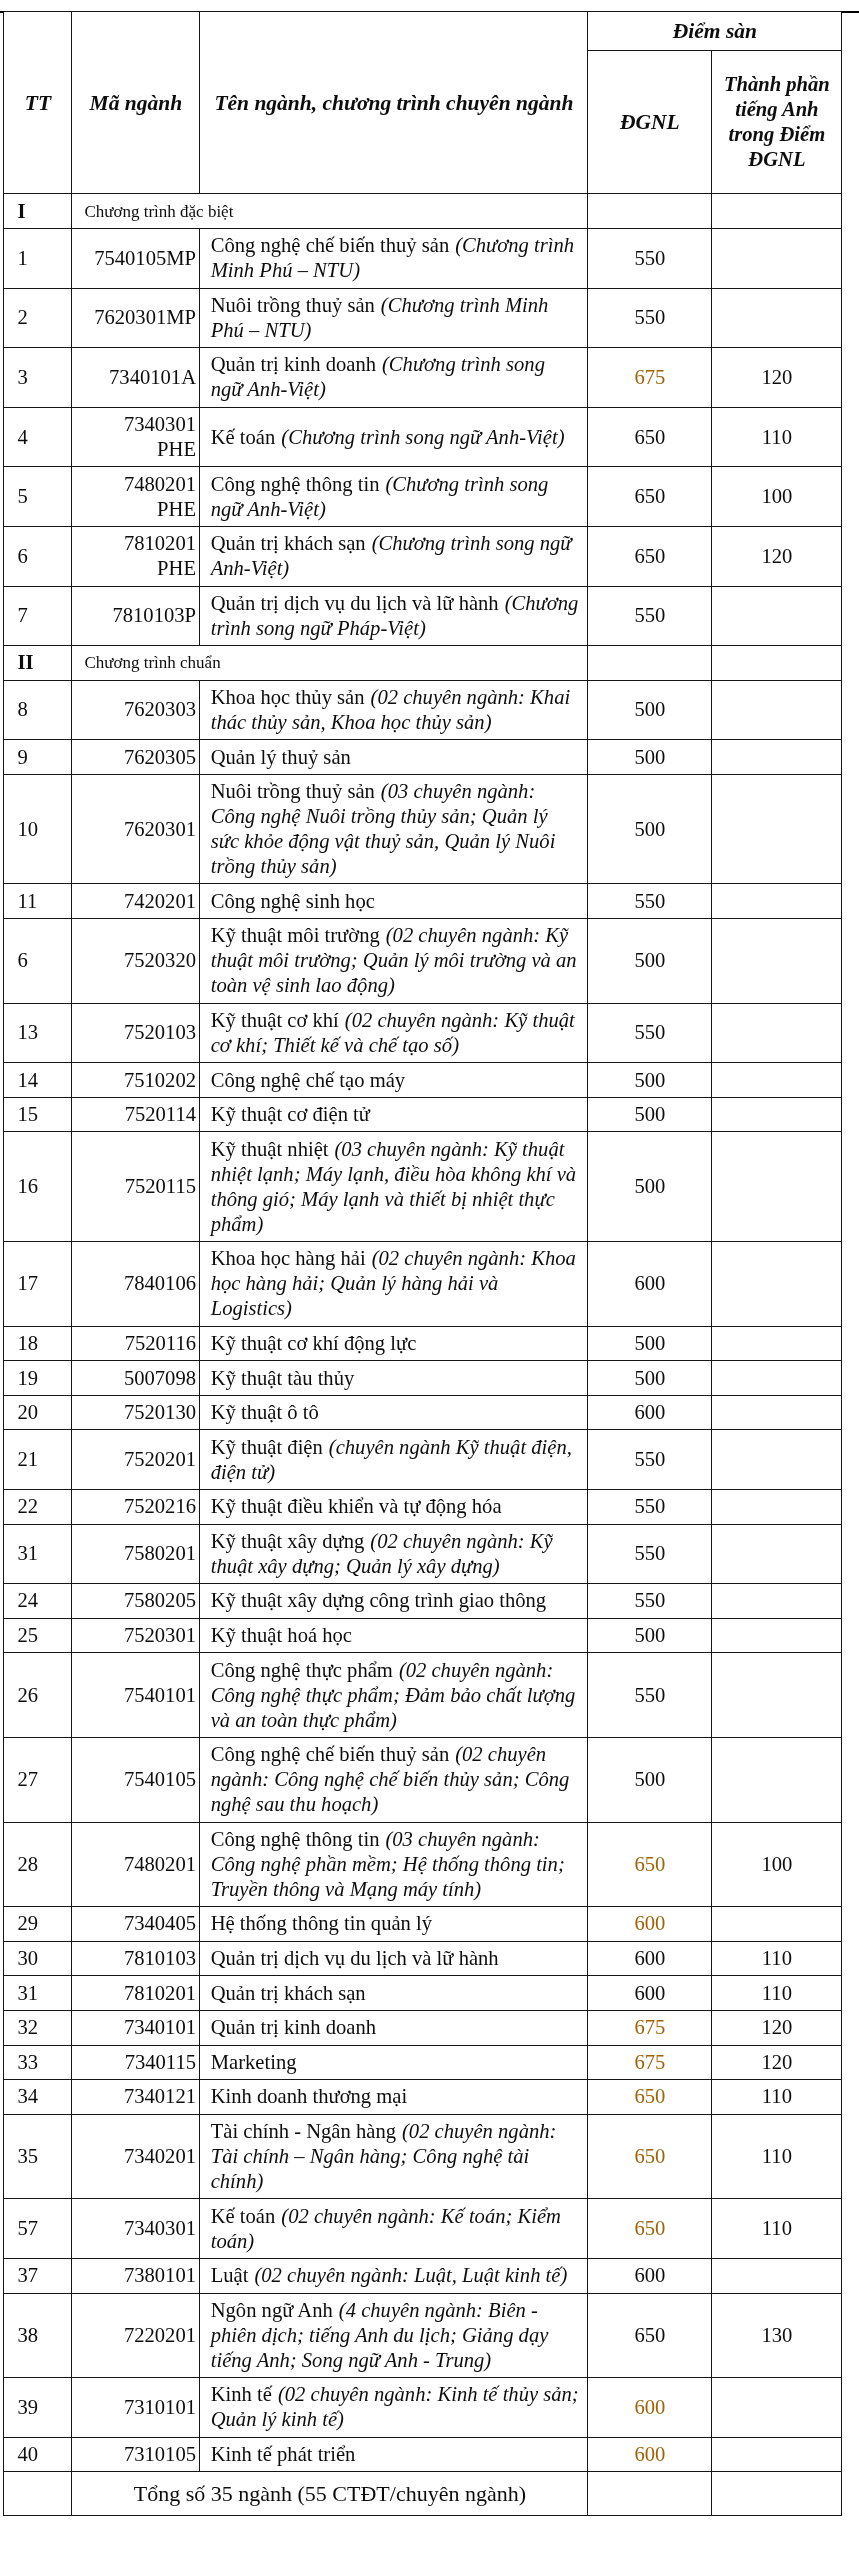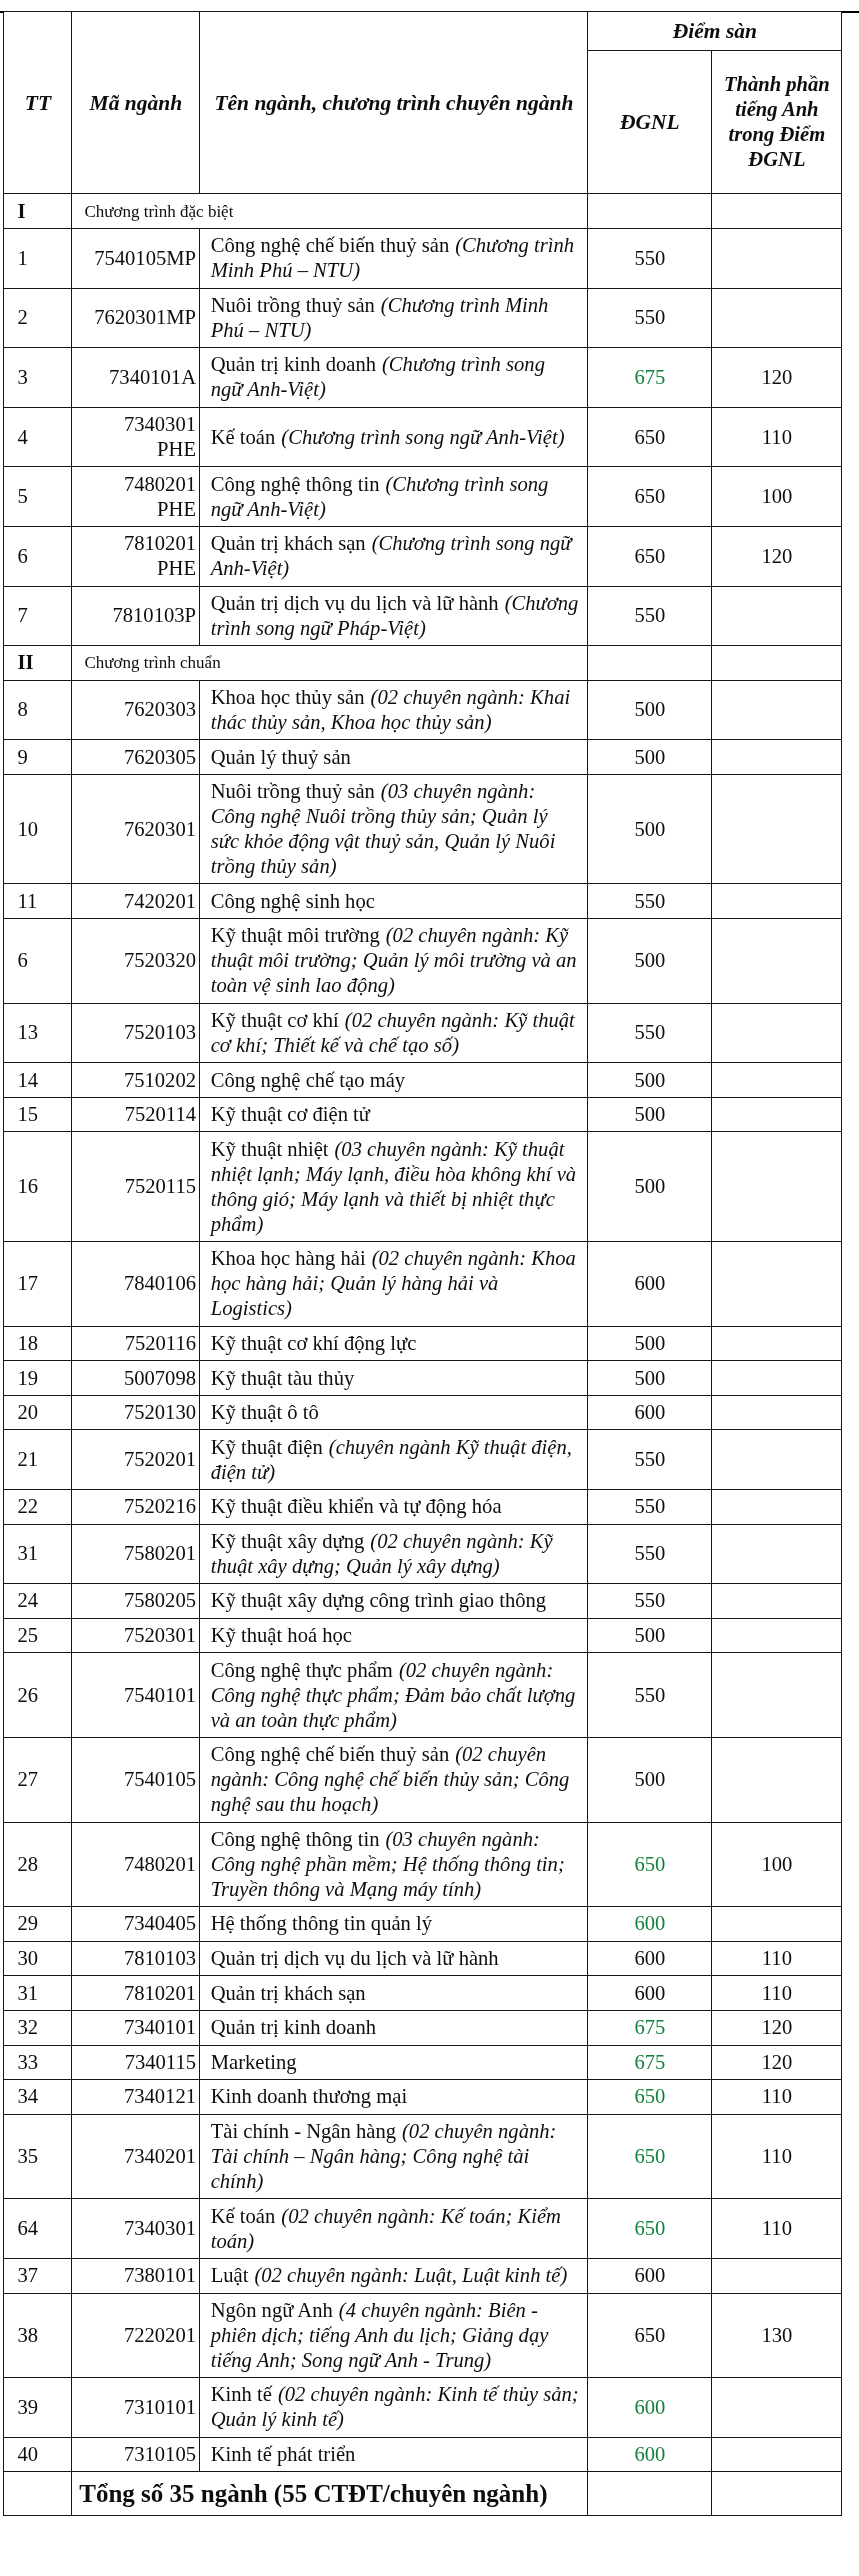--- a/index.html
+++ b/index.html
@@ -29,24 +29,24 @@
   td{
     font-size:20.6px;line-height:25px;vertical-align:middle;
     padding:4.3px 6.9px;
   }
   td.tt{text-align:left;padding-left:13px}
   td.code{text-align:right;white-space:pre-line;padding-left:3.4px;padding-right:3.4px}
   td.name-cell{text-align:left;padding-left:10.3px;padding-right:7.7px}
   td.score{text-align:center}
   .dt{font-style:italic}
   .dt:not(:empty){margin-left:6px}
-  .red{color:#15803d}
+  .red{color:#a16207}
   tr.section-row td.tt{font-weight:bold}
   td.sec-label{font-weight:normal;text-align:left;padding-left:12px;font-size:17px}
-  td.foot-label{font-weight:bold;text-align:left;font-size:25px;height:34px}
+  td.foot-label{font-weight:normal;text-align:center;font-size:22px;height:34px}
 </style>
 </head>
 <body>
 
 <div class="top-rule"></div>
 
 <table class="admission">
   <colgroup>
     <col class="c-tt">
       <col class="c-code">
@@ -321,21 +321,21 @@
     <td class="score">110</td>
   </tr>
       <tr class="major-row">
     <td class="tt">35</td>
     <td class="code">7340201</td>
     <td class="name-cell"><span class="nm">Tài chính - Ngân hàng</span><span class="dt">(02 chuyên ngành: Tài chính – Ngân hàng; Công nghệ tài chính)</span></td>
     <td class="score red">650</td>
     <td class="score">110</td>
   </tr>
       <tr class="major-row">
-    <td class="tt">64</td>
+    <td class="tt">57</td>
     <td class="code">7340301</td>
     <td class="name-cell"><span class="nm">Kế toán</span><span class="dt">(02 chuyên ngành: Kế toán; Kiểm toán)</span></td>
     <td class="score red">650</td>
     <td class="score">110</td>
   </tr>
       <tr class="major-row">
     <td class="tt">37</td>
     <td class="code">7380101</td>
     <td class="name-cell"><span class="nm">Luật</span><span class="dt">(02 chuyên ngành: Luật, Luật kinh tế)</span></td>
     <td class="score">600</td>

